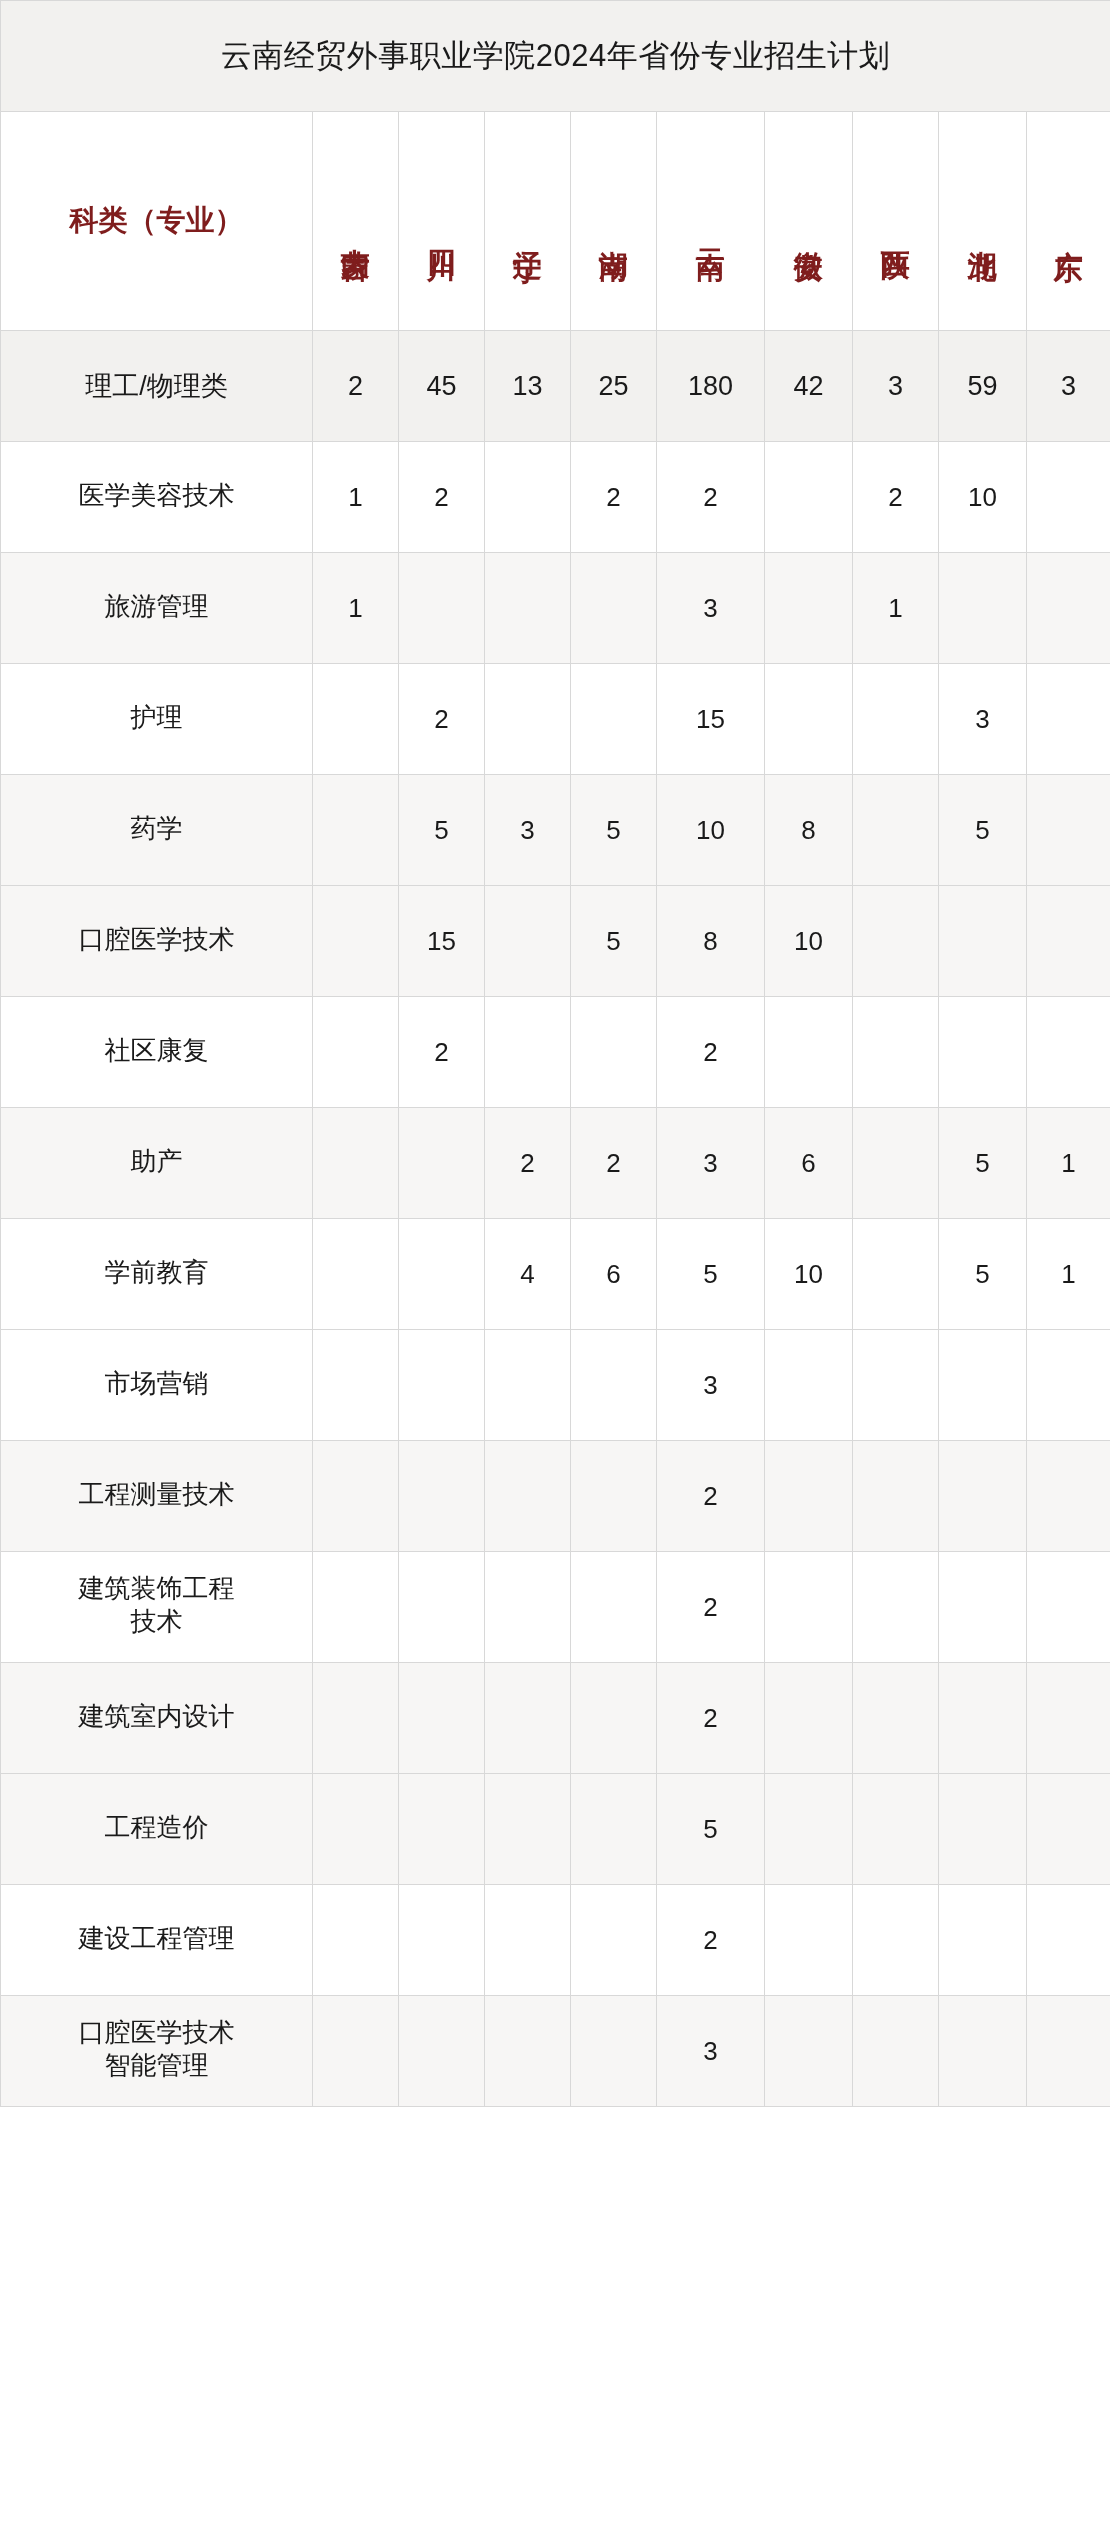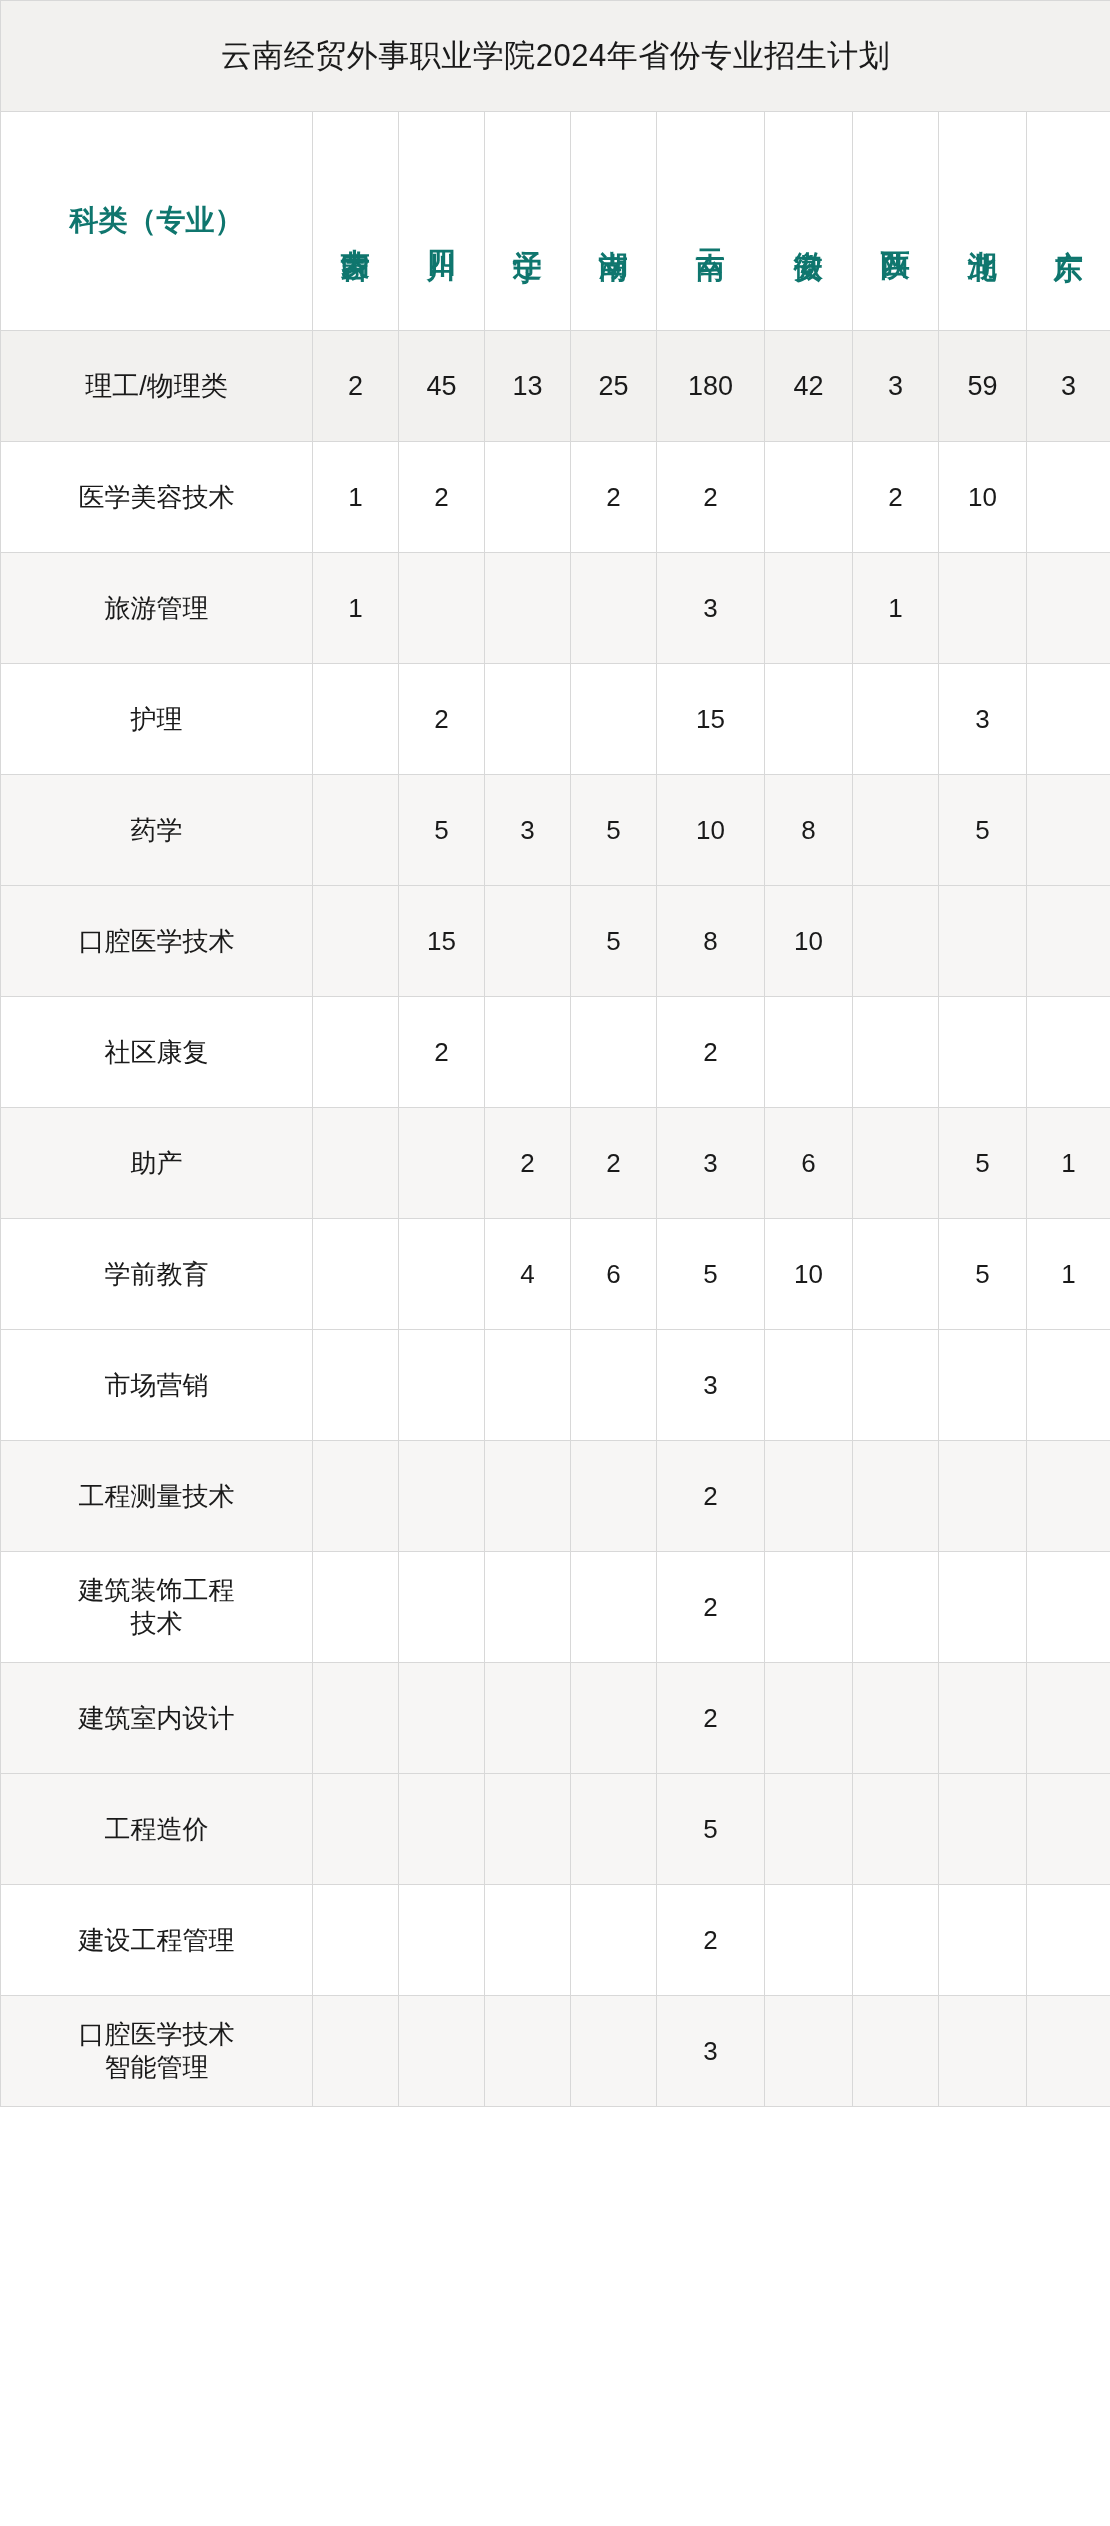--- a/index.html
+++ b/index.html
@@ -37,21 +37,21 @@
     color: #1a1a1a;
     height: 110px;
     letter-spacing: 0.5px;
   }
   
   thead tr.head-row td {
     background: #ffffff;
     height: 218px;
     font-size: 29px;
     font-weight: bold;
-    color: #0f766e;
+    color: #7f1d1d;
   }
   .col-major {
     width: 312px;
   }
   .vert {
     writing-mode: vertical-rl;
     text-orientation: upright;
     display: inline-block;
     line-height: 1.06;
     letter-spacing: 2px;
@@ -74,20 +74,21 @@
   tr.data.alt td {
     background: #f7f6f5;
   }
   tr.data.plainbg td {
     background: #ffffff;
   }
   td.major-name {
     font-size: 26px;
     line-height: 1.25;
     padding: 4px 6px;
+    font-family: Liberation Mono, monospace;
   }
   td.num {
     font-size: 26px;
   }
   .two-line {
     display: block;
     line-height: 1.28;
   }
 </style>
 </head>

